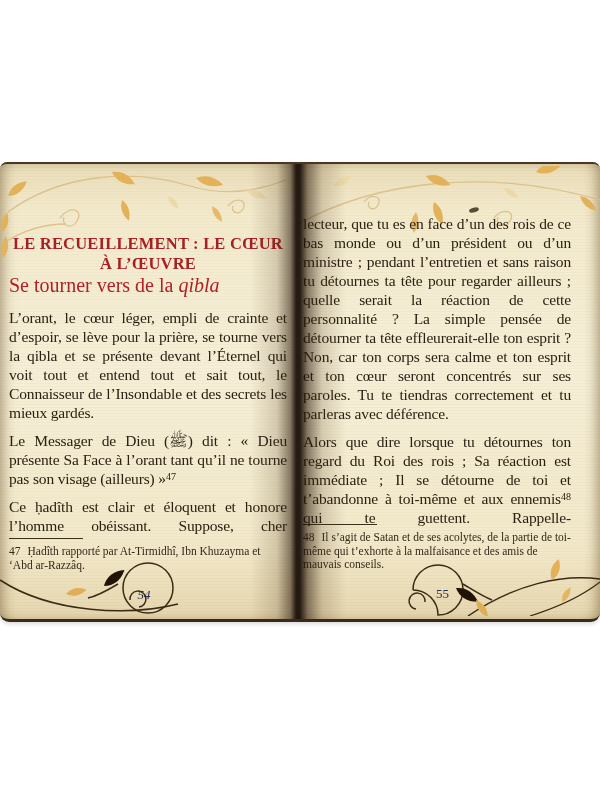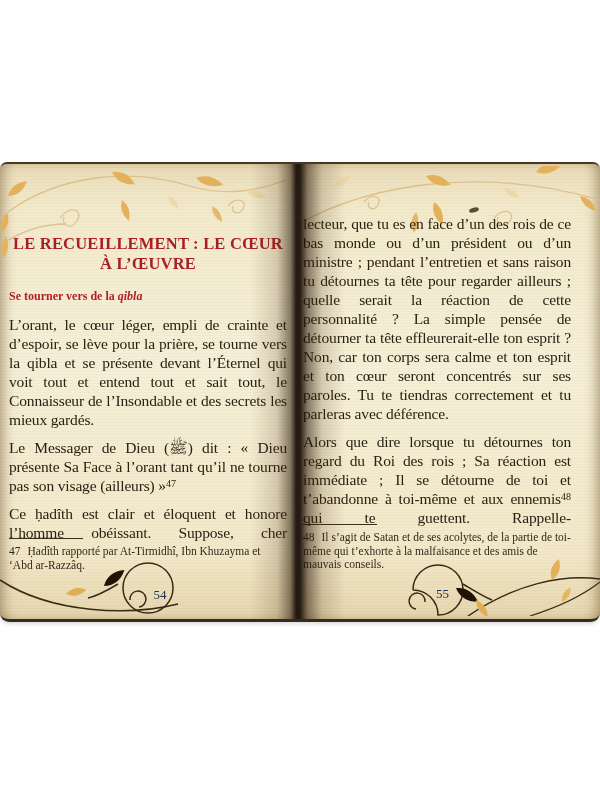--- a/index.html
+++ b/index.html
@@ -21,39 +21,39 @@
         background:linear-gradient(90deg,
           rgba(70,45,18,0) 0%, rgba(70,45,18,.18) 28%, rgba(45,28,10,.55) 42%,
           rgba(20,10,4,.92) 48%, rgba(20,10,4,.92) 52%, rgba(45,28,10,.55) 60%,
           rgba(70,45,18,.18) 75%, rgba(70,45,18,0) 100%);}
   
   .col{position:absolute;z-index:3;}
   .col-left{left:9px;top:70px;width:278px;}
   .col-right{left:303px;top:50px;width:268px;}
   .chapter-title{color:#a91e23;font-weight:bold;font-size:16.5px;line-height:20px;
                  text-align:center;letter-spacing:.2px;}
-  .subhead{margin-top:15px;font-size:12px;font-weight:bold;color:#b22026;}
+  .subhead{font-size:20px;font-weight:normal;color:#b22026;}
   .subhead .it{font-style:italic;}
   .bodytext p{font-size:15.5px;line-height:19px;text-align:justify;color:#2a2114;
               margin:9px 0 0 0;letter-spacing:-0.15px;}
   .bodytext p.first{margin-top:11px;}
   .col-right .bodytext p.first{margin-top:0;}
   p.runon{text-align-last:justify;}
   sup.fnref{font-size:10px;line-height:0;vertical-align:4px;letter-spacing:0;}
   
   .footnote{position:absolute;z-index:3;}
   .footnote-left{left:9px;top:374px;width:276px;}
   .footnote-right{left:303px;top:360px;width:272px;}
   .fn-rule{width:74px;height:0;border-top:1.4px solid #3c2f1b;margin:0 0 6px 0;}
   .fn-text{font-size:11.5px;line-height:13.5px;color:#33291a;text-align:left;}
   .fn-marker{margin-right:7px;}
   
   .pnum{position:absolute;z-index:4;width:26px;text-align:center;
         font-size:13px;color:#223052;}
-  .pnum-left{left:147px;top:423px;}
+  .pnum-left{left:131px;top:423px;font-style:italic;}
   .pnum-right{left:423px;top:422px;text-align:right;}
   
   .orn{position:absolute;z-index:1;pointer-events:none;}
   .orn-top-left{left:0;top:2px;width:290px;height:106px;}
   .orn-top-right{left:298px;top:2px;width:302px;height:80px;}
   .orn-bot-left{left:0;bottom:3px;width:232px;height:62px;}
   .orn-bot-right{left:330px;bottom:3px;width:270px;height:62px;}
 </style>
 </head>
 <body>

